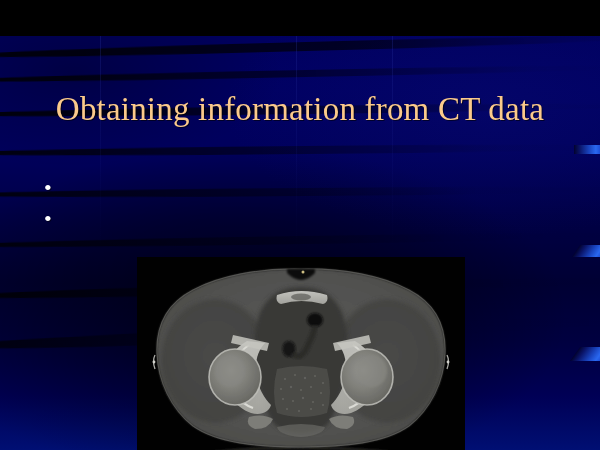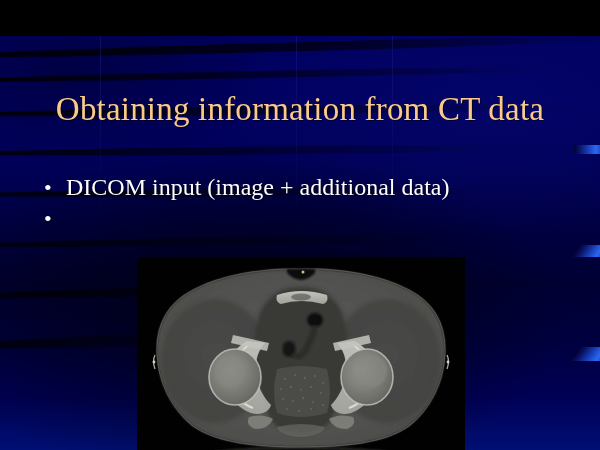--- a/index.html
+++ b/index.html
@@ -167,21 +167,20 @@
   <div class="streak s1"></div>
   <div class="streak s2"></div>
   <div class="streak s3"></div>
   <div class="streak s4"></div>
 
   <div id="title">Obtaining information from CT data</div>
 
   <div id="bullets">
     <div class="bullet">
       <span class="dot">•</span>
-      <span class="txt">DICOM input (image + additional data)</span>
     </div>
     <div class="bullet">
       <span class="dot">•</span>
     </div>
   </div>
 
   <div id="ct-frame">
     <svg width="328" height="209" viewBox="0 0 328 209">
       <defs>
         <radialGradient id="fatG" cx="50%" cy="48%" r="62%">

